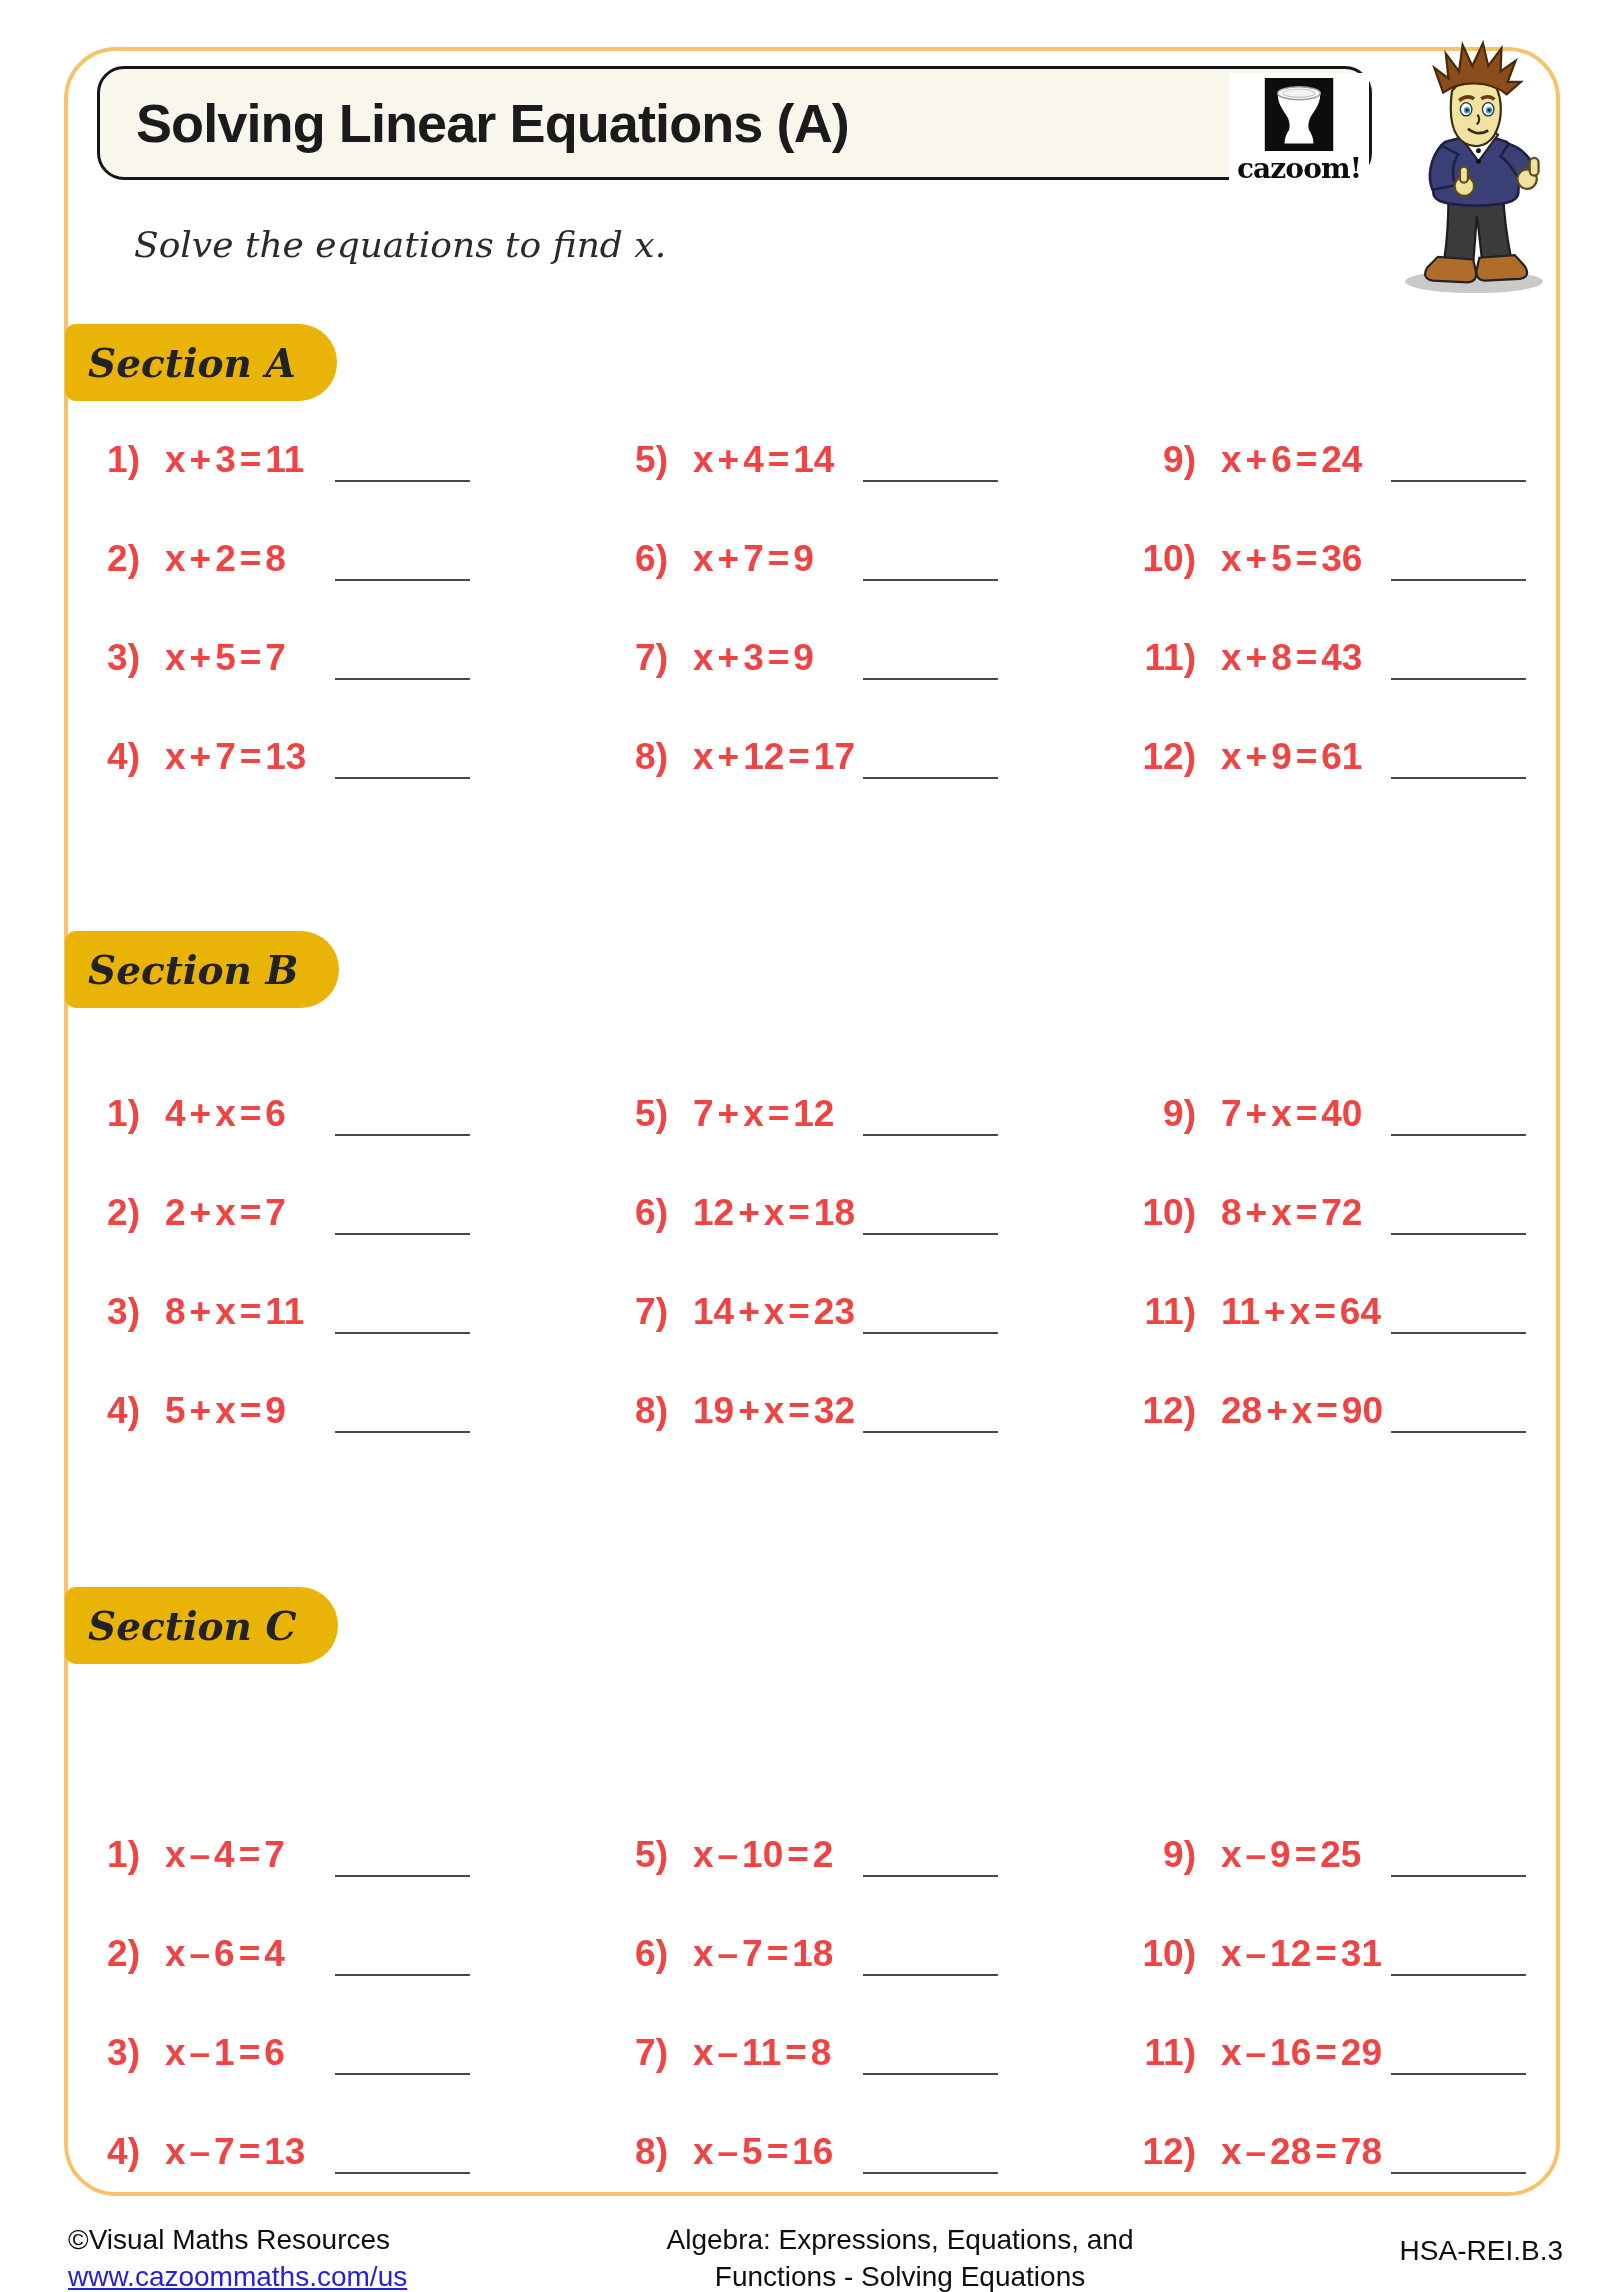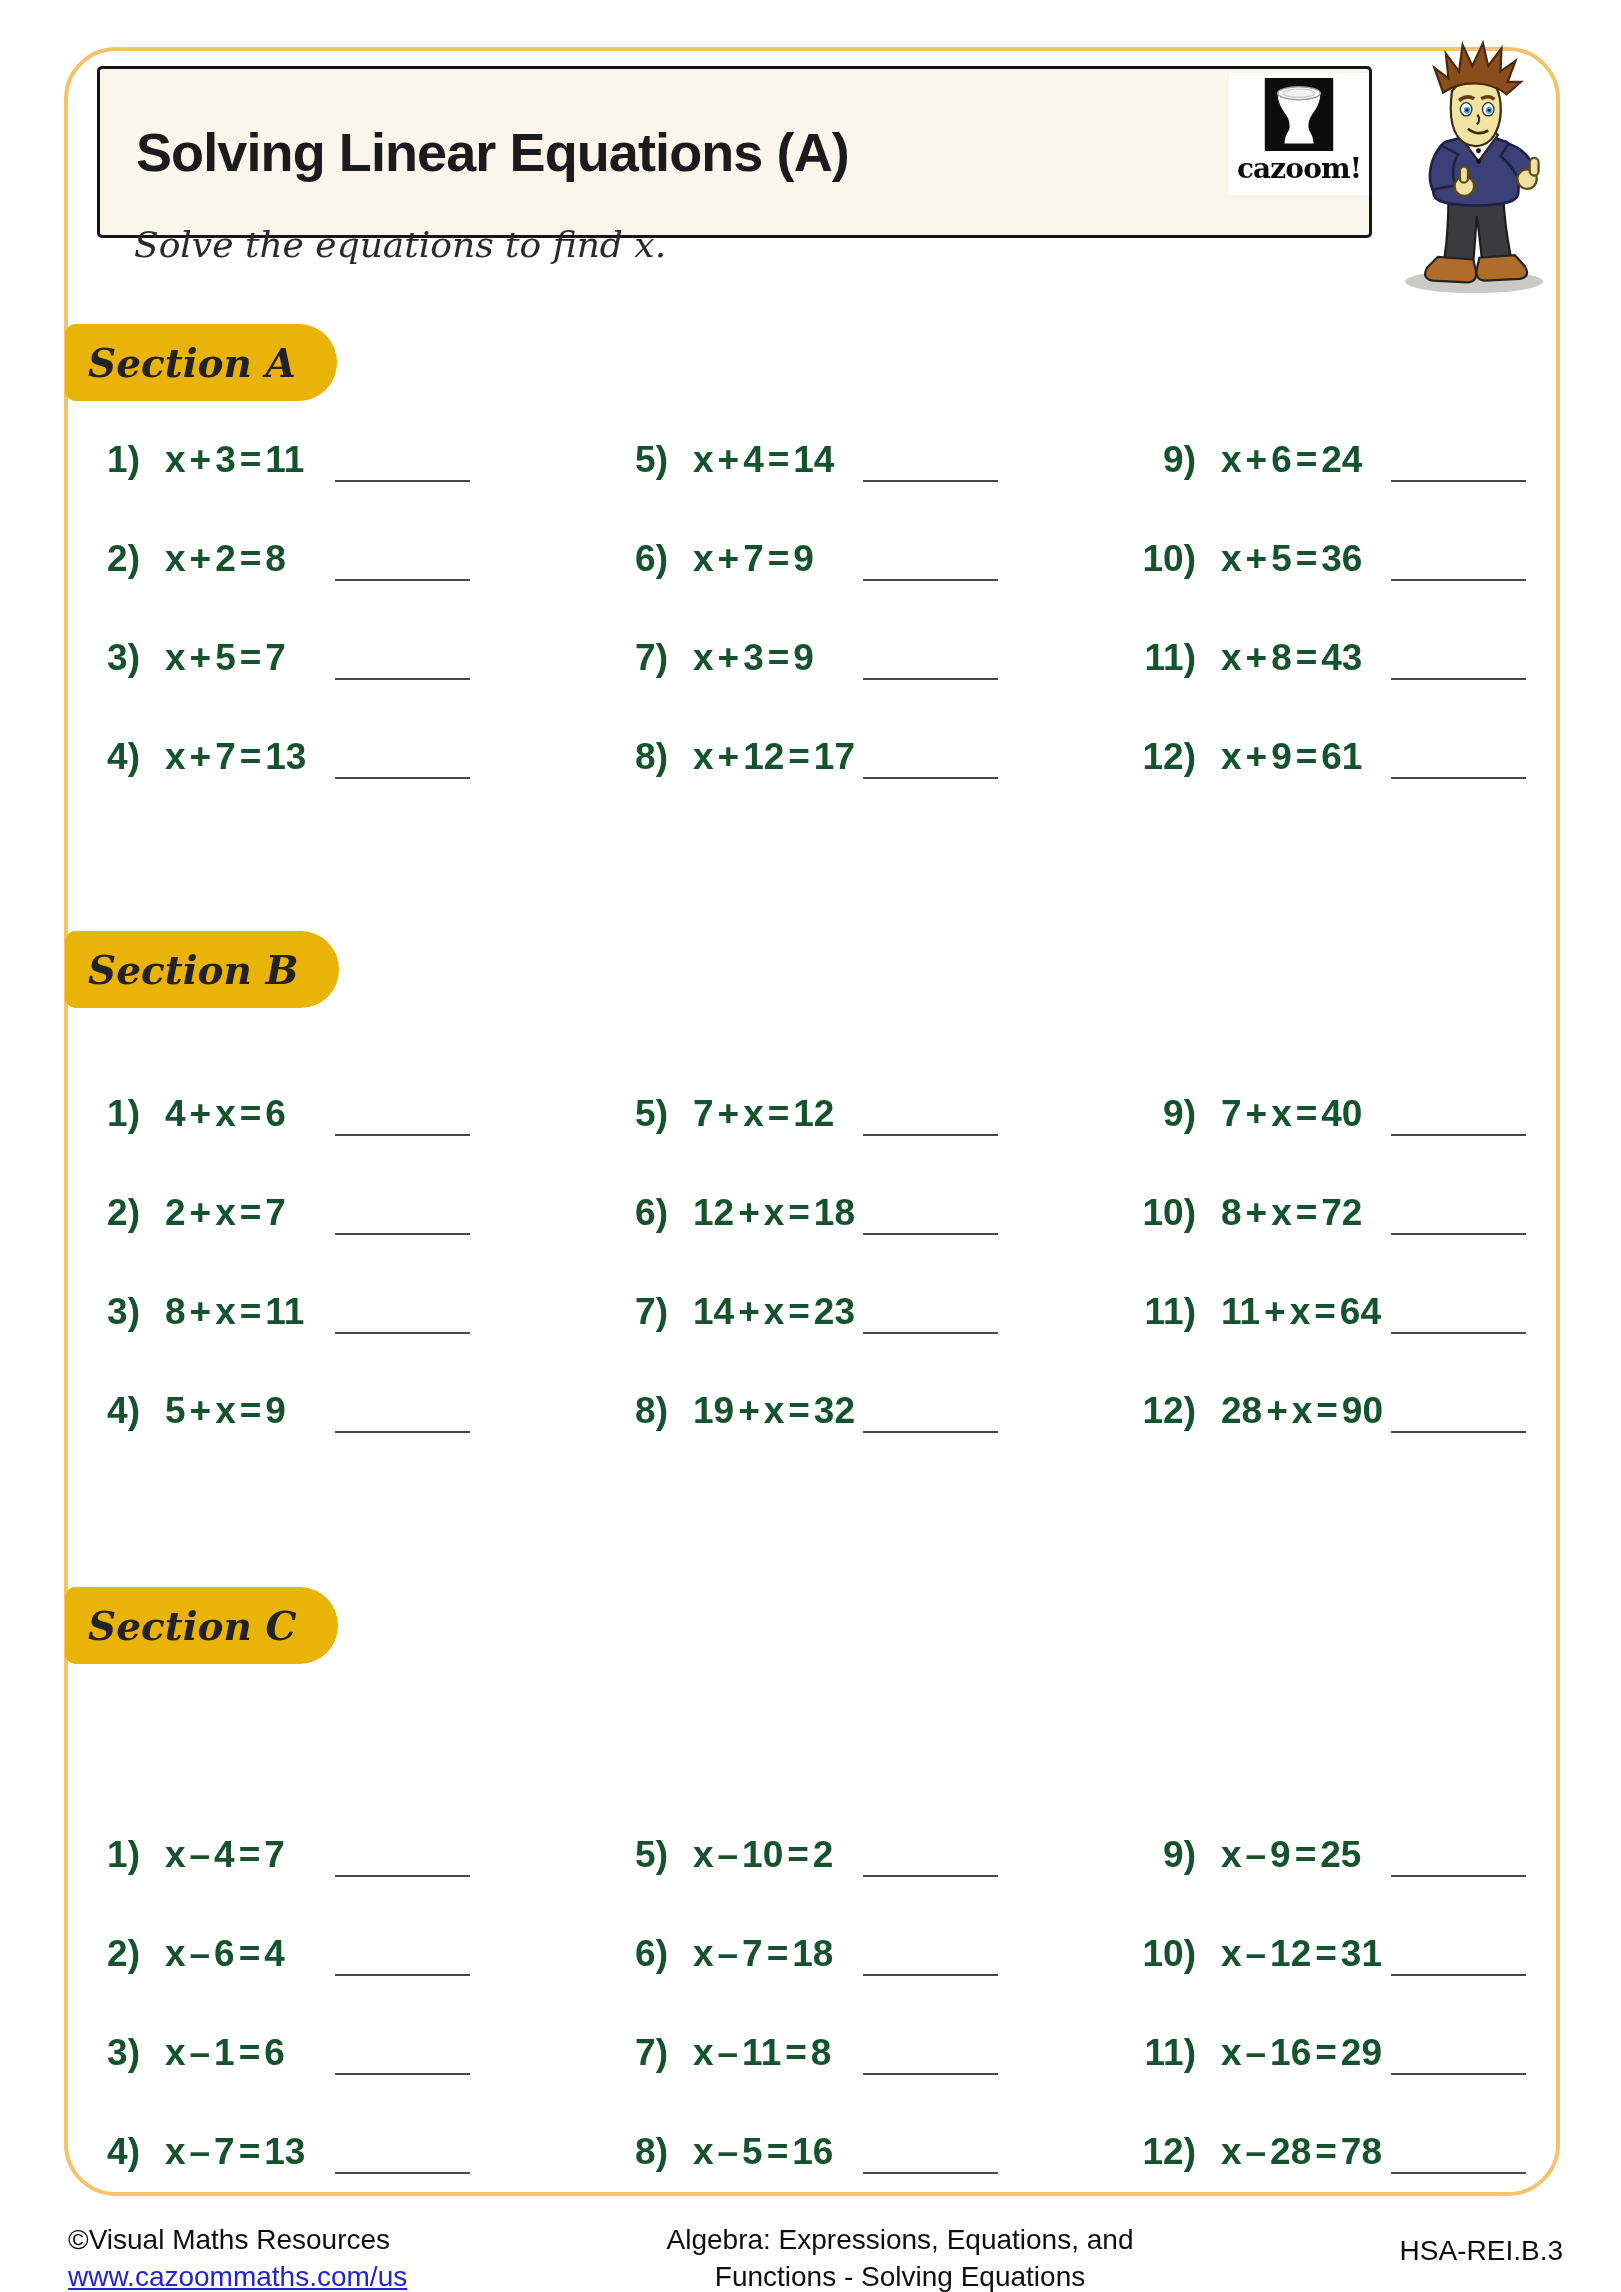--- a/index.html
+++ b/index.html
@@ -3,22 +3,22 @@
 <meta charset="utf-8">
 <style>
   * { margin:0; padding:0; box-sizing:border-box; }
   body { width:1622px; height:2293px; background:#ffffff; position:relative;
          font-family:"Liberation Sans", sans-serif; color:#232325; }
   #page { position:absolute; inset:0; overflow:hidden; }
 
   .outer-border { position:absolute; left:64px; top:47px; width:1496px; height:2149px;
                   border:4.5px solid #f5c36a; border-radius:52px; background:#ffffff; }
 
-  .title-box { position:absolute; left:97px; top:66px; width:1275px; height:172px;
-               background:#f9f6ec; border:3.6px solid #161616; border-radius:5px;
+  .title-box { position:absolute; left:97px; top:66px; width:1275px; height:114px;
+               background:#f9f6ec; border:3.6px solid #161616; border-radius:27px;
                display:flex; align-items:center; }
   .title-text { padding-left:36px; font-size:54px; font-weight:bold; letter-spacing:-0.9px;
                 color:#1b1b1d; }
 
   .logo { position:absolute; left:1229px; top:73px; width:140px; height:122px;
           background:#ffffff; display:flex; flex-direction:column; align-items:center;
           padding-top:5.4px; }
   .logo-mark { width:70px; height:73px; }
   .logo-word { font-family:"DejaVu Serif", serif; font-weight:bold; font-size:28px;
                color:#0d0d0d; letter-spacing:-0.9px; margin-top:0.9px; }
@@ -35,21 +35,21 @@
   .badge-a { top:324px; } .badge-b { top:931px; } .badge-c { top:1587px; }
   .badge-label { font-family:"DejaVu Serif", serif; font-weight:bold; font-style:italic;
                  font-size:39px; color:#222224; }
 
   .qgrid { position:absolute; left:86px; width:1473px; display:grid;
            grid-template-columns:528px 528px 416px; grid-template-rows:repeat(4,99px);
            grid-auto-flow:column; }
   .qgrid-a { top:435px; } .qgrid-b { top:1089px; } .qgrid-c { top:1830px; }
 
   .q { position:relative; font-size:37px; font-weight:bold; white-space:nowrap;
-       word-spacing:-6.3px; padding-top:3.6px; color:#14532d; }
+       word-spacing:-6.3px; padding-top:3.6px; color:#ef4444; }
   .qn { display:inline-block; width:54px; text-align:right; margin-right:25px; word-spacing:0; }
   .ql { position:absolute; left:249px; top:45px; width:135px; height:0;
         border-bottom:2.7px solid #48484a; }
 
   .footer { position:absolute; left:0; top:2212px; width:1546px; height:81px; font-size:28px; }
   .f-left { position:absolute; left:68px; top:9px; line-height:37px; color:#0e0e0e; }
   .f-link { color:#2522d0; text-decoration:underline; cursor:pointer; }
   .f-center { position:absolute; left:591px; top:9px; width:618px; text-align:center;
               line-height:37px; color:#0e0e0e; }
   .f-right { position:absolute; left:1384px; top:23px; width:179px; text-align:right; color:#0e0e0e; }

